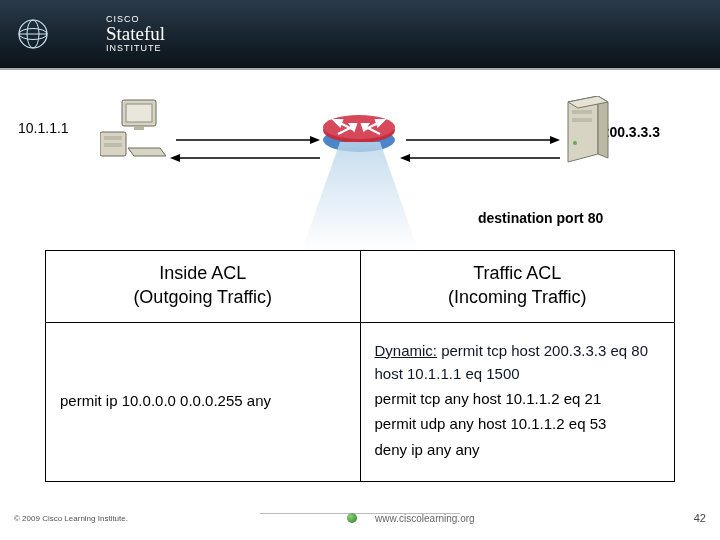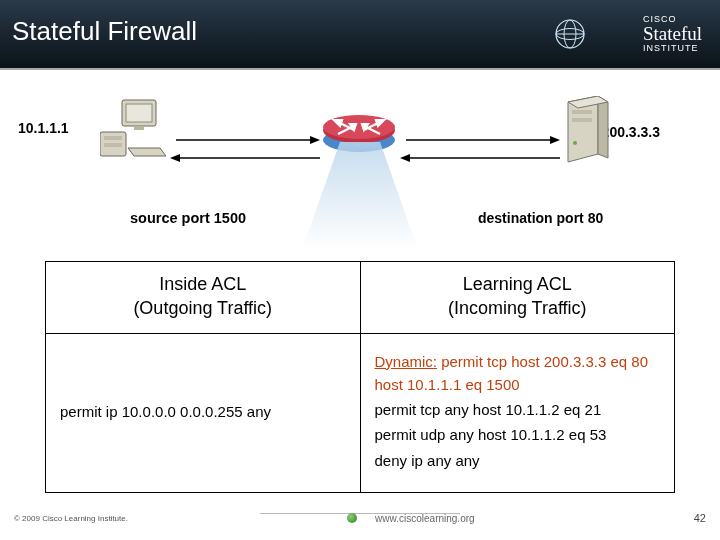--- a/index.html
+++ b/index.html
@@ -30,79 +30,78 @@
   .diagram {
     position: relative;
     height: 170px;
     margin-top: 10px;
   }
   .pc-icon, .router-icon, .server-icon { position:absolute; }
   .pc-icon { left:100px; top:18px; }
   .router-icon { left:320px; top:30px; }
   .server-icon { left:560px; top:16px; }
 
-  .ip-left { position:absolute; left:18px; top:40px; font-weight:700; font-size:14px; }
+  .ip-left { position:absolute; left:18px; top:40px; font-weight:400; font-size:14px; }
   .ip-right { position:absolute; right:60px; top:44px; font-weight:700; font-size:14px; }
 
   .arrow-left, .arrow-right { position:absolute; top:52px; }
   .arrow-left { left:170px; }
   .arrow-right { left:400px; }
   .arrow-left2, .arrow-right2 { position:absolute; top:70px; }
   .arrow-left2 { left:170px; }
   .arrow-right2 { left:400px; }
 
   .arrowsvg line { stroke:#000; stroke-width:1.6; }
   .arrowsvg polygon { fill:#000; }
 
   .port-left { position:absolute; left:130px; top:130px; font-weight:700; font-size:14.5px; }
   .port-right { position:absolute; left:478px; top:130px; font-weight:700; font-size:14px; }
 
   .beam { position:absolute; left:300px; top:62px; }
 
-  .table-wrap { width: 630px; margin: 11px auto; }
+  .table-wrap { width: 630px; margin: 0 auto; }
   .acl-table { width:100%; border-collapse: collapse; }
   .acl-table th, .acl-table td {
     border: 1.5px solid #000;
     vertical-align: top;
   }
   .acl-table th {
     font-weight: 400;
     font-size: 18px;
     text-align: center;
     padding: 10px 8px 12px 8px;
     line-height: 1.35;
     width: 50%;
   }
   .acl-table td {
     font-size: 15px;
     padding: 16px 10px 18px 14px;
     line-height: 1.55;
   }
   .acl-table td.left-cell { vertical-align: middle; }
   .acl-rules p { margin: 0 0 2px 0; }
-  .acl-rules .dynamic { color:#c2410c; }
+  .acl-rules .dynamic { color:#0f172a; }
   .acl-rules .dynamic .dlabel { text-decoration: underline; }
 
   .footer {
     position:absolute; left:0; right:0; bottom:12px;
     height: 20px;
     display:flex; align-items:center; justify-content:space-between;
     padding: 0 14px;
     font-size: 8px; color:#555;
   }
   .footer .mid { display:flex; align-items:center; gap:18px; color:#666; font-size:10px; }
   .footer .mid .dot { width:10px;height:10px;border-radius:50%;background:radial-gradient(circle at 35% 35%, #8fd07a, #2a7a22);display:inline-block; }
   .footer .pg { font-size:11px; color:#454545; }
   .foot-rule { position:absolute; left:260px; bottom:26px; width:200px; height:0; border-top:1px solid #bbb; }
 </style>
 </head>
 <body>
 
 <div class="header">
-  <div class="title">Stateful Firewall</div>
   <div class="brand">
     <span class="globe-icon">
       <svg width="42" height="42" viewBox="0 0 42 42">
         <circle cx="21" cy="21" r="14" fill="none" stroke="#cfe6f5" stroke-width="1.2"></circle>
         <ellipse cx="21" cy="21" rx="14" ry="5.5" fill="none" stroke="#cfe6f5" stroke-width="1"></ellipse>
         <ellipse cx="21" cy="21" rx="6" ry="14" fill="none" stroke="#cfe6f5" stroke-width="1"></ellipse>
         <line x1="7" y1="21" x2="35" y2="21" stroke="#cfe6f5" stroke-width="1"></line>
       </svg>
     </span>
     <div class="brand-text">
@@ -188,34 +187,33 @@
         <polygon points="0,6 10,2 10,10"></polygon>
       </svg>
   </span>
   <span class="arrow-right2">
     <svg class="arrowsvg" width="160" height="12">
         <line x1="10" y1="6" x2="160" y2="6"></line>
         <polygon points="0,6 10,2 10,10"></polygon>
       </svg>
   </span>
 
-  <div class="port-left">source port 1500</div>
   <div class="port-right">destination port 80</div>
 </div>
 
 <div class="table-wrap">
   <table class="acl-table">
     <tbody>
         <tr>
       <th>
         <span>Inside ACL</span><br>
         <span>(Outgoing Traffic)</span>
       </th>
       <th>
-        <span>Learning ACL</span><br>
+        <span>Traffic ACL</span><br>
         <span>(Incoming Traffic)</span>
       </th>
     </tr>
     <tr>
       <td class="left-cell">
         <span>permit ip 10.0.0.0 0.0.0.255 any</span>
       </td>
       <td>
         <div class="acl-rules">
           <p class="dynamic">

